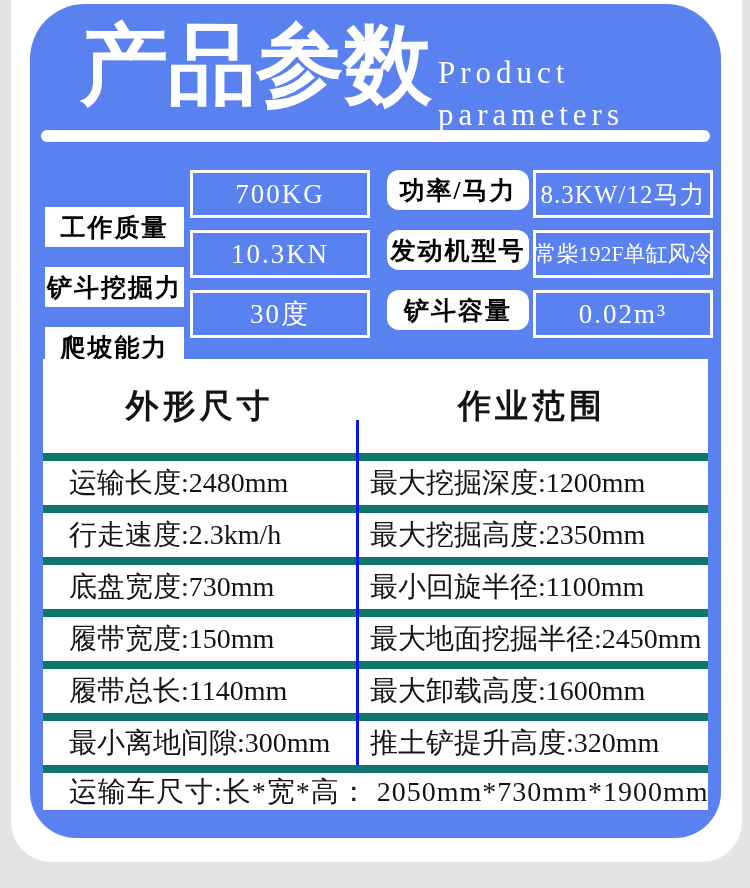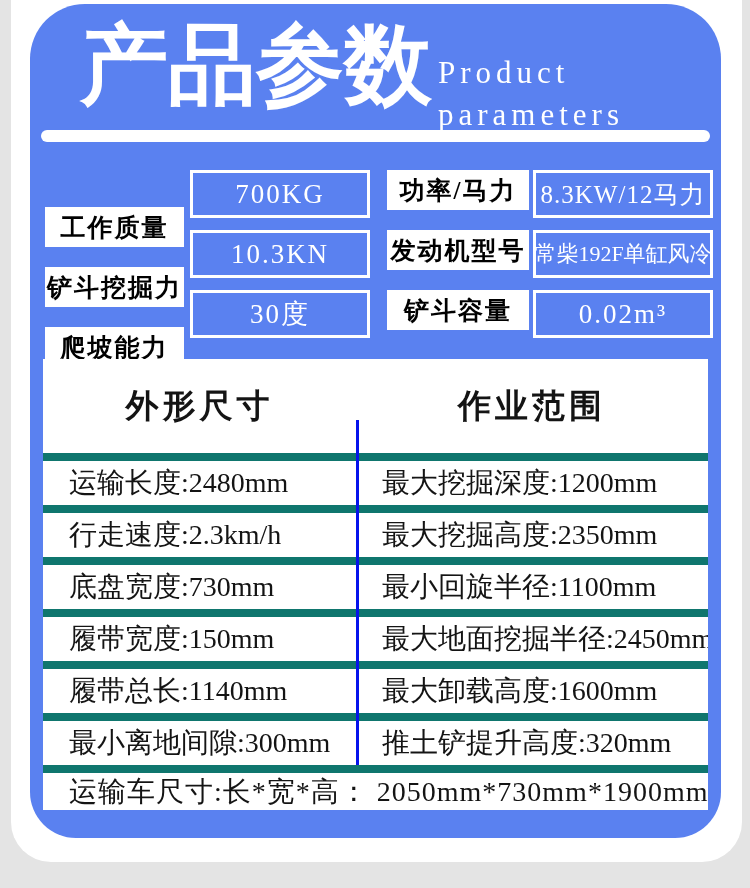--- a/index.html
+++ b/index.html
@@ -76,21 +76,21 @@
     height: 48px;
     border: 3px solid #ffffff;
     color: #ffffff;
     font-size: 27px;
     letter-spacing: 2px;
     display: flex; align-items: center; justify-content: center;
     white-space: nowrap;
   }
   .lab-l { left: 15px;  width: 139px; margin-top: 37px; }
   .val-l { left: 160px; width: 180px; }
-  .lab-r { left: 357px; width: 142px; }
+  .lab-r { left: 357px; width: 142px; border-radius: 12px; }
   .val-r { left: 503px; width: 180px; }
   .spec-value.fs25 { font-size: 25px; letter-spacing: 1px; }
   .spec-value.fs22 { font-size: 22px; letter-spacing: 0px; }
   
   .table {
     position: absolute;
     left: 13px; top: 355px;
     width: 665px; height: 451px;
     background: #ffffff;
     color: #141414;
@@ -116,21 +116,21 @@
   }
   .trow {
     display: flex;
     height: 52px;
     border-top: 8px solid #0f766e;
     align-items: center;
     font-size: 28px;
   }
   .td { white-space: nowrap; overflow: hidden; }
   .td.c1 { width: 313px; padding-left: 26px; }
-  .td.c2 { width: 352px; padding-left: 26px; }
+  .td.c2 { width: 352px; padding-left: 14px; }
   .trow.footer {
     height: 45px;
     font-size: 28px;
   }
   .trow.footer .td.full { width: 665px; padding-left: 26px; letter-spacing: 1px; }
 </style>
 </head>
 <body>
 
 <div class="page">

